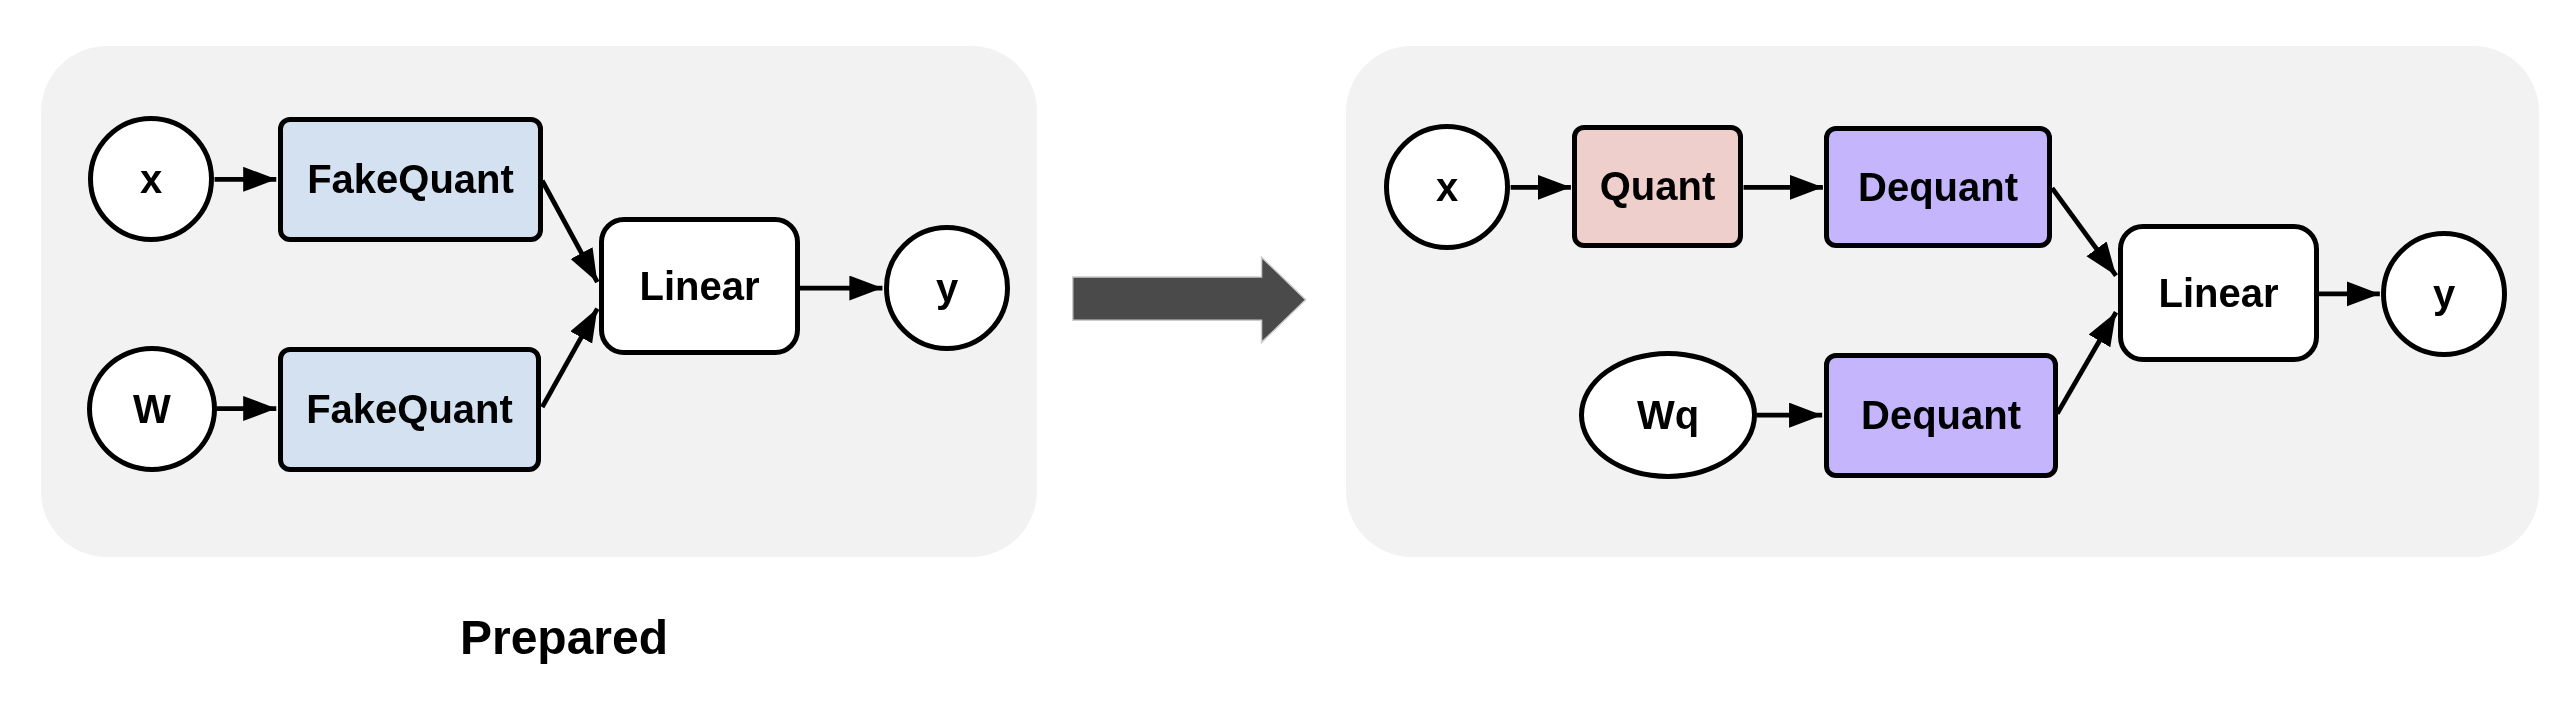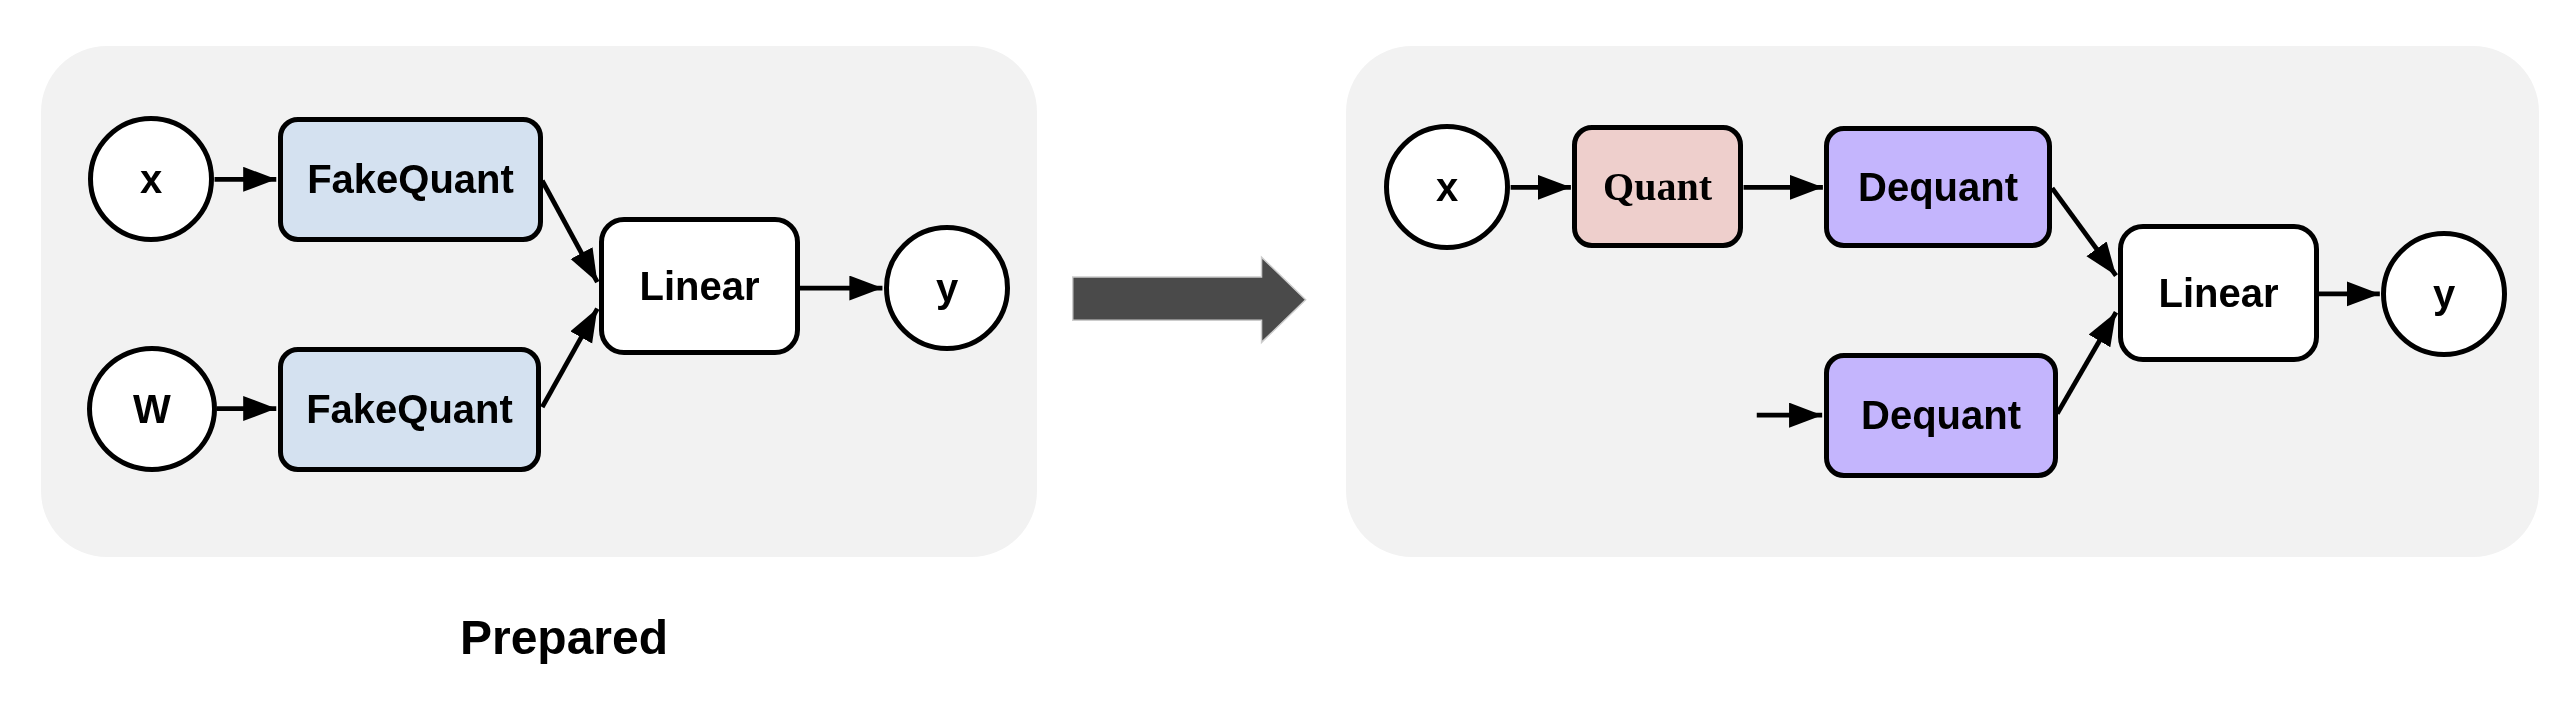--- a/index.html
+++ b/index.html
@@ -27,24 +27,24 @@
     display:flex;align-items:center;justify-content:center;
     box-sizing:border-box;
     border:5.1px solid #000;
     background:#ffffff;
     font-weight:bold;
     font-size:40px;
     color:#000;
     text-align:center;
   }
   .ellipse{border-radius:50%;}
-  .box{border-radius:20px;}
+  .box{border-radius:12px;}
   .box.big{border-radius:25px;text-align:right;}
   .fill-blue{background:#d4e1f0;}
-  .fill-pink{background:#eecfcc;font-family:Liberation Serif, serif;}
+  .fill-pink{background:#eecfcc;}
   .fill-purple{background:#c4b5fd;}
   .caption{
     position:absolute;
     z-index:2;
     font-weight:bold;
     font-size:48px;
     line-height:81px;
     color:#000;
     text-align:center;
   }
@@ -93,20 +93,21 @@
   <div class="node ellipse" style="left:884px;top:225px;width:126px;height:126px;">y</div>
 
   <div class="caption" style="left:270px;top:597px;width:588px;">Prepared</div>
 
   <div class="node ellipse" style="left:1384px;top:124px;width:126px;height:126px;">x</div>
 
   <div class="node box fill-pink" style="left:1572px;top:125px;width:171px;height:123px;">Quant</div>
 
   <div class="node box fill-purple" style="left:1824px;top:126px;width:228px;height:122px;">Dequant</div>
 
+  <div class="node ellipse" style="left:1579px;top:351px;width:178px;height:128px;">Wq</div>
 
   <div class="node box fill-purple" style="left:1824px;top:353px;width:234px;height:125px;">Dequant</div>
 
   <div class="node box big" style="left:2118px;top:224px;width:201px;height:138px;">Linear</div>
 
   <div class="node ellipse" style="left:2381px;top:231px;width:126px;height:126px;">y</div>
 
 
 </div>
 

